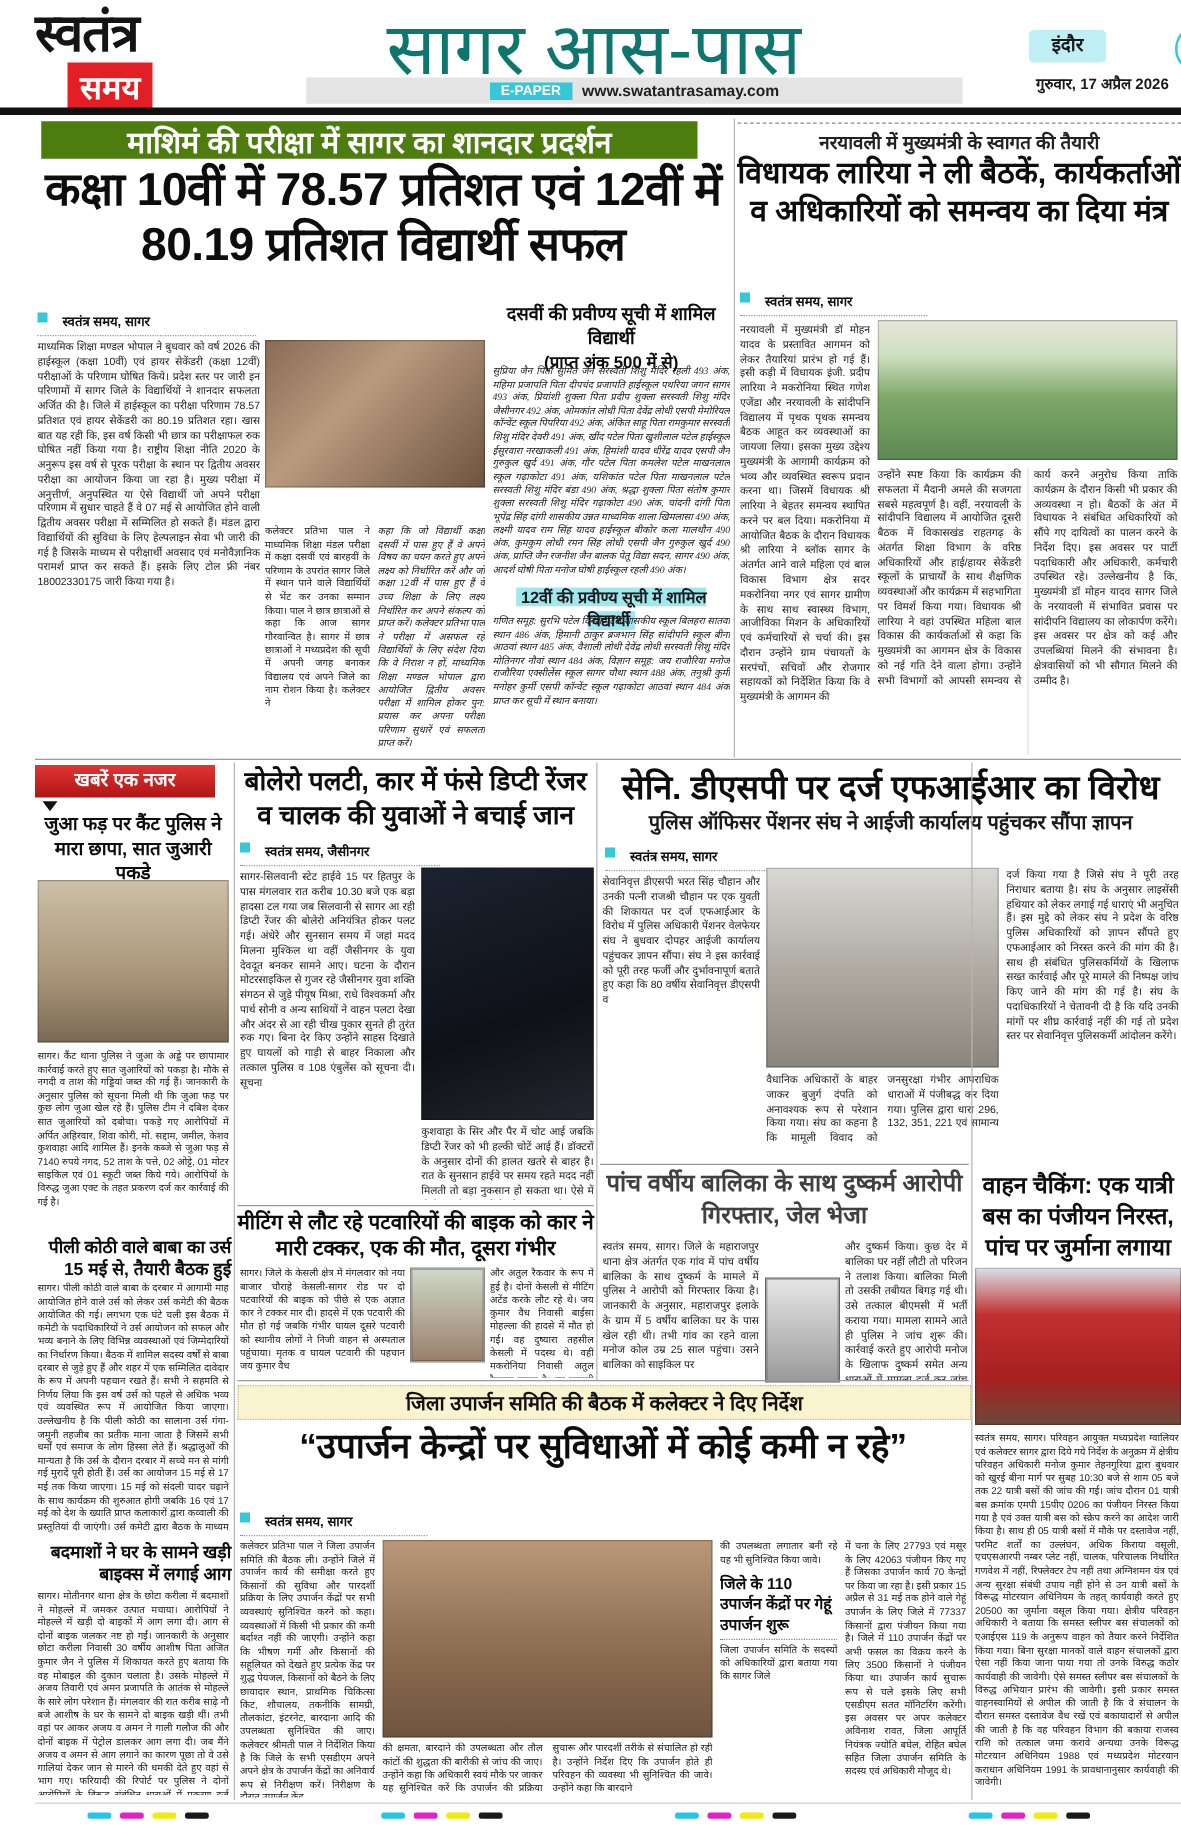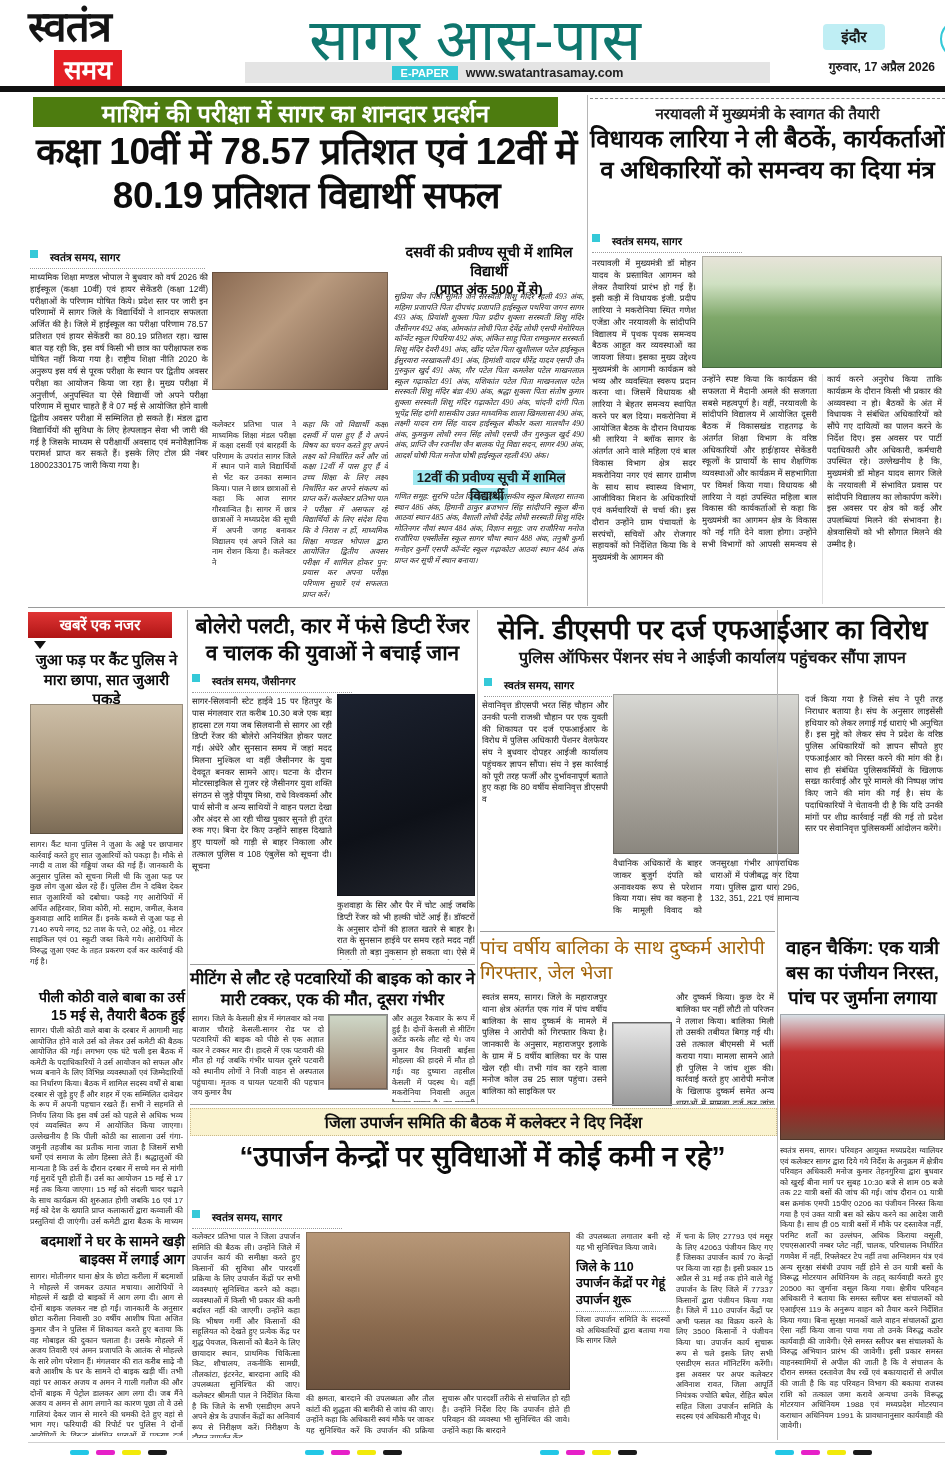--- a/index.html
+++ b/index.html
@@ -158,21 +158,21 @@
     <span class="by-marker"></span>
     <span>स्वतंत्र समय, सागर</span>
   </div>
   <div class="abs body-text clip" style="left:482px;top:700px;width:126px;height:228px;">सेवानिवृत्त डीएसपी भरत सिंह चौहान और उनकी पत्नी राजश्री चौहान पर एक युवती की शिकायत पर दर्ज एफआईआर के विरोध में पुलिस अधिकारी पेंशनर वेलफेयर संघ ने बुधवार दोपहर आईजी कार्यालय पहुंचकर ज्ञापन सौंपा। संघ ने इस कार्रवाई को पूरी तरह फर्जी और दुर्भावनापूर्ण बताते हुए कहा कि 80 वर्षीय सेवानिवृत्त डीएसपी व</div>
   <div class="abs photo ph-protest" style="left:613px;top:694px;width:186px;height:160px;"></div>
   <div class="abs body-text cols2 clip" style="left:613px;top:858px;width:186px;height:70px;">वैधानिक अधिकारों के बाहर जाकर बुजुर्ग दंपति को अनावश्यक रूप से परेशान किया गया। संघ का कहना है कि मामूली विवाद को जनसुरक्षा गंभीर आपराधिक धाराओं में पंजीबद्ध कर दिया गया। पुलिस द्वारा धारा 296, 132, 351, 221 एवं सामान्य ट्रैफिक के उल्लंघन की धारा 27 और 30 के तहत मामला</div>
   <div class="abs body-text clip" style="left:805px;top:694px;width:138px;height:234px;">दर्ज किया गया है जिसे संघ ने पूरी तरह निराधार बताया है। संघ के अनुसार लाइसेंसी हथियार को लेकर लगाई गई धाराएं भी अनुचित हैं। इस मुद्दे को लेकर संघ ने प्रदेश के वरिष्ठ पुलिस अधिकारियों को ज्ञापन सौंपते हुए एफआईआर को निरस्त करने की मांग की है। साथ ही संबंधित पुलिसकर्मियों के खिलाफ सख्त कार्रवाई और पूरे मामले की निष्पक्ष जांच किए जाने की मांग की गई है। संघ के पदाधिकारियों ने चेतावनी दी है कि यदि उनकी मांगों पर शीघ्र कार्रवाई नहीं की गई तो प्रदेश स्तर पर सेवानिवृत्त पुलिसकर्मी आंदोलन करेंगे।</div>
 
   <div class="hline" style="left:480px;top:931px;width:295px;"></div>
 
-  <div class="abs" style="left:480px;top:936px;width:295px;font-size:19px;font-weight:normal;text-align:left;line-height:1.3;color:#a16207;">पांच वर्षीय बालिका के साथ दुष्कर्म आरोपी गिरफ्तार, जेल भेजा</div>
+  <div class="abs" style="left:480px;top:936px;width:295px;font-size:19px;font-weight:bold;text-align:center;line-height:1.3;color:#404040;">पांच वर्षीय बालिका के साथ दुष्कर्म आरोपी गिरफ्तार, जेल भेजा</div>
   <div class="abs body-text clip" style="left:482px;top:992px;width:125px;height:112px;">स्वतंत्र समय, सागर। जिले के महाराजपुर थाना क्षेत्र अंतर्गत एक गांव में पांच वर्षीय बालिका के साथ दुष्कर्म के मामले में पुलिस ने आरोपी को गिरफ्तार किया है। जानकारी के अनुसार, महाराजपुर इलाके के ग्राम में 5 वर्षीय बालिका घर के पास खेल रही थी। तभी गांव का रहने वाला मनोज कोल उम्र 25 साल पहुंचा। उसने बालिका को साइकिल पर</div>
   <div class="abs photo ph-accused" style="left:612px;top:1022px;width:58px;height:82px;"></div>
   <div class="abs body-text clip" style="left:676px;top:992px;width:98px;height:112px;">और दुष्कर्म किया। कुछ देर में बालिका घर नहीं लौटी तो परिजन ने तलाश किया। बालिका मिली तो उसकी तबीयत बिगड़ गई थी। उसे तत्काल बीएमसी में भर्ती कराया गया। मामला सामने आते ही पुलिस ने जांच शुरू की। कार्रवाई करते हुए आरोपी मनोज के खिलाफ दुष्कर्म समेत अन्य धाराओं में मामला दर्ज कर जांच में लिया। तलाश करते हुए आरोपी मनोज को पास स्थित जंगल से पकड़ा। उसे न्यायालय में पेश किया। जहां से कोर्ट ने उसे जेल भेज दिया।</div>
 
   <div class="vline" style="left:777px;top:610px;height:830px;"></div>
 
   <div class="hline" style="left:190px;top:964px;width:285px;"></div>
   <div class="abs" style="left:190px;top:968px;width:285px;font-size:16.5px;font-weight:bold;text-align:center;line-height:1.3;color:#0d0d0d;">मीटिंग से लौट रहे पटवारियों की बाइक को कार ने मारी टक्कर, एक की मौत, दूसरा गंभीर</div>
   <div class="abs body-sm clip" style="left:192px;top:1014px;width:132px;height:88px;">सागर। जिले के केसली क्षेत्र में मंगलवार को नया बाजार चौराहे केसली-सागर रोड पर दो पटवारियों की बाइक को पीछे से एक अज्ञात कार ने टक्कर मार दी। हादसे में एक पटवारी की मौत हो गई जबकि गंभीर घायल दूसरे पटवारी को स्थानीय लोगों ने निजी वाहन से अस्पताल पहुंचाया। मृतक व घायल पटवारी की पहचान जय कुमार वैध</div>
   <div class="abs photo ph-patwari" style="left:328px;top:1014px;width:58px;height:74px;"></div>

